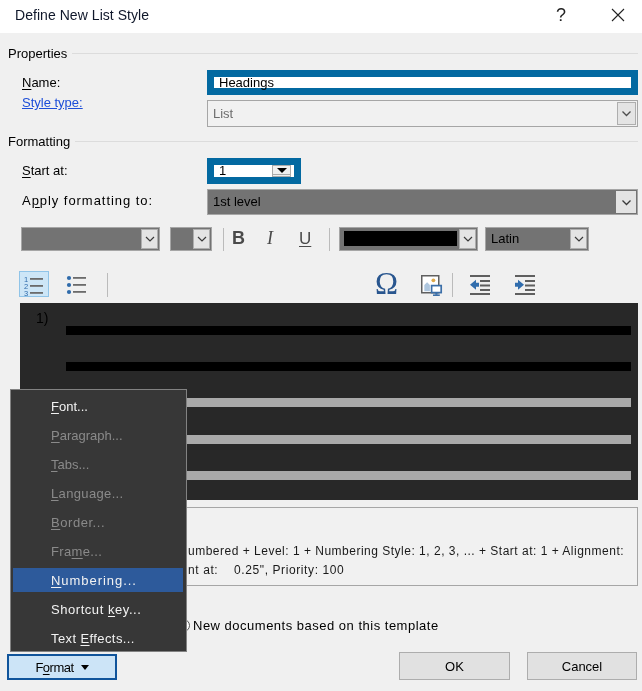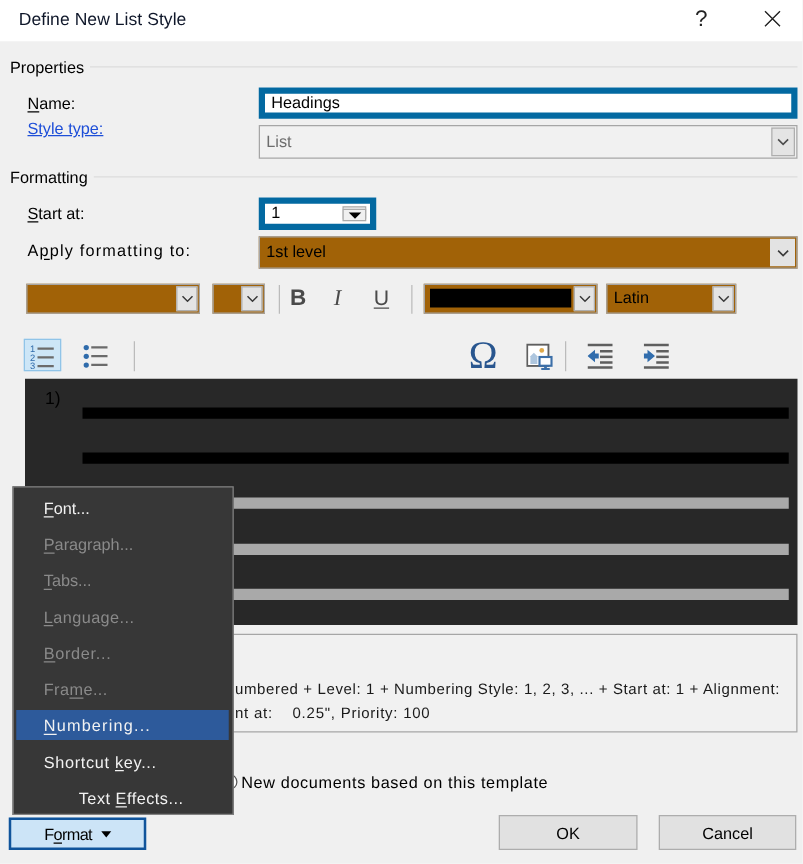--- a/index.html
+++ b/index.html
@@ -1,29 +1,29 @@
 <!DOCTYPE html>
 <html><head>
 <meta charset="utf-8">
 <style>
   html,body{margin:0;padding:0;}
   #dlg{position:relative;width:642px;height:691px;background:#f0f0f0;
        font-family:"Liberation Sans",sans-serif;font-size:13px;color:#000;overflow:hidden;}
   .abs{position:absolute;}
   .lbl{position:absolute;font-size:13px;color:#000;white-space:nowrap;}
   .dis{color:#6d6d6d;}
-  .field{position:absolute;background:#fff;border:5px solid #0369a1;box-sizing:border-box;}
-  .combo{position:absolute;background:#a16207;border:1px solid #a6a6a6;box-sizing:border-box;}
+  .field{position:absolute;background:#fff;border:7px solid #0369a1;box-sizing:border-box;}
+  .combo{position:absolute;background:#737373;border:1px solid #a6a6a6;box-sizing:border-box;}
   .cbtn{position:absolute;right:1px;top:1px;bottom:1px;width:19px;background:#e4e4e4;
         border:1px solid #aeaeae;box-sizing:border-box;display:flex;align-items:center;justify-content:center;}
   .ctext{position:absolute;left:5px;top:calc(50% - 1px);transform:translateY(-50%);font-size:13px;white-space:nowrap;}
   .sep{position:absolute;width:1px;background:#bbb;}
   .hline{position:absolute;height:1px;background:#dcdcdc;}
   .bar{position:absolute;left:46px;width:565px;height:9px;}
-  .mitem{position:relative;height:29px;display:flex;align-items:center;padding-left:24px;
+  .mitem{position:relative;height:29px;display:flex;align-items:center;padding-left:40px;
          font-size:13px;color:#f2f2f2;white-space:nowrap;}
   .mdis{color:#8a8a8a;}
   u{text-decoration:underline;text-underline-offset:2px;}
   .btn{position:absolute;background:#e1e1e1;border:1px solid #adadad;box-sizing:border-box;
        display:flex;align-items:center;justify-content:center;font-size:13px;}
 </style>
 </head>
 <body>
 <div id="dlg">
 
@@ -200,21 +200,21 @@
         <span style="letter-spacing:0.35px;">Fra<u>m</u>e...</span>
       </div>
     <div class="mitem">
       <div style="position:absolute;left:2px;right:3px;top:2px;bottom:3px;background:#2d5a9b;"></div>
       <span style="position:relative;letter-spacing:0.95px;"><u>N</u>umbering...</span>
     </div>
     <div class="mitem">
         <span style="letter-spacing:0.55px;">Shortcut <u>k</u>ey...</span>
       </div>
     <div class="mitem">
-        <span style="letter-spacing:0.4px;margin-left:28px;">Text <u>E</u>ffects...</span>
+        <span style="letter-spacing:0.4px;">Text <u>E</u>ffects...</span>
       </div>
   </div>
 
   <div class="btn" style="left:7px;top:654px;width:110px;height:26px;background:#cce4f7;border:2px solid #10549b;">
     <span style="letter-spacing:-0.5px;">F<u>o</u>rmat</span>
     <span style="margin-left:7px;width:0;height:0;border-left:4.5px solid transparent;border-right:4.5px solid transparent;border-top:5px solid #000;"></span>
   </div>
   <div class="btn" style="left:399px;top:652px;width:111px;height:28px;">OK</div>
   <div class="btn" style="left:527px;top:652px;width:110px;height:28px;">Cancel</div>
 

